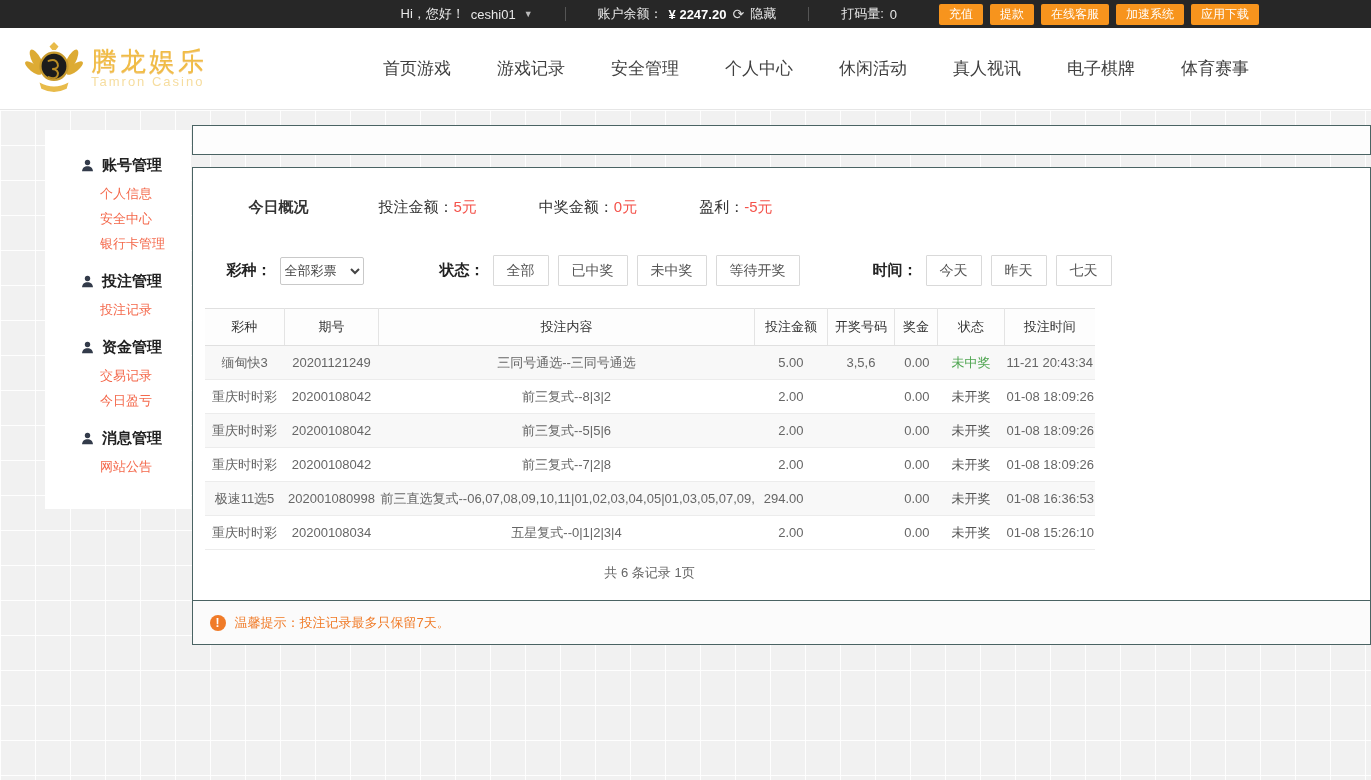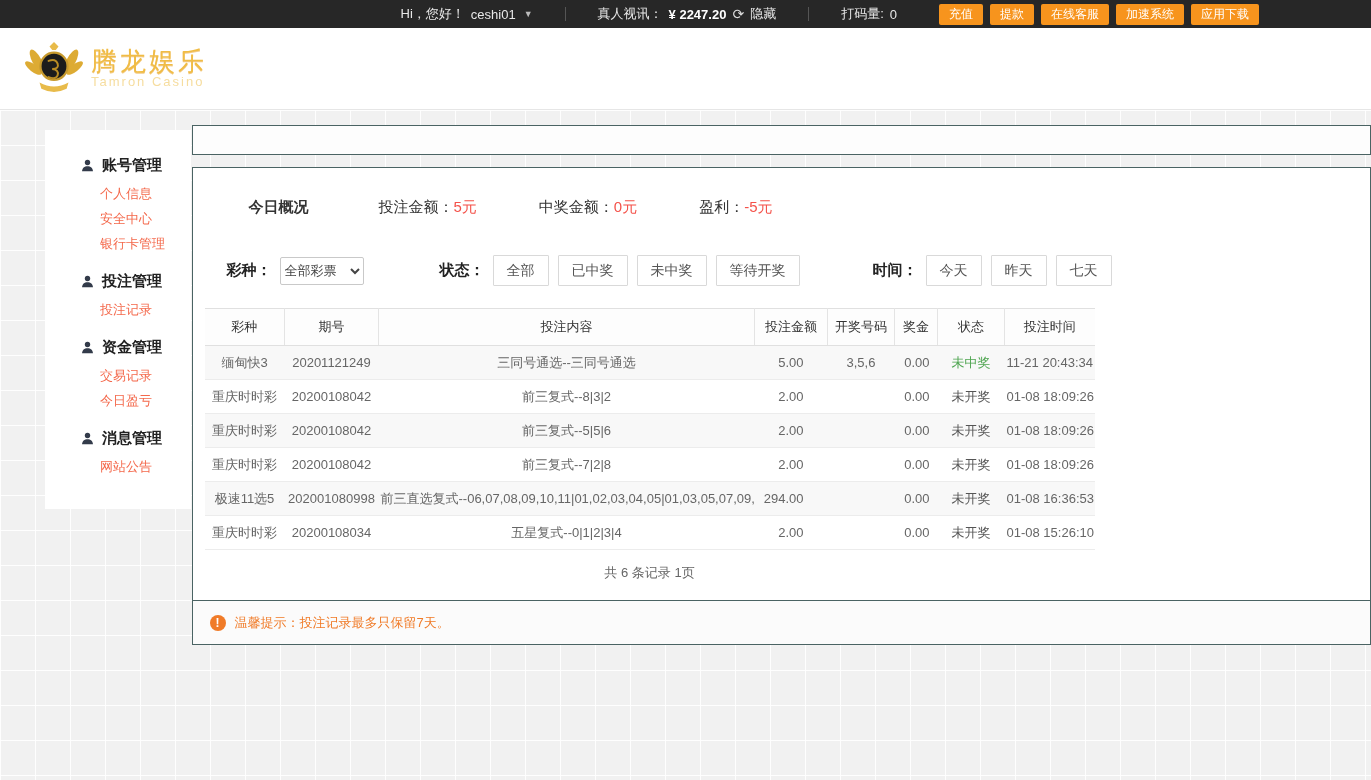--- a/index.html
+++ b/index.html
@@ -104,21 +104,21 @@
 <body>
 
 <div class="topbar">
   <div class="tb-group tb-user">
     <span>Hi，您好！</span>
     <span>ceshi01</span>
     <span class="caret">▼</span>
   </div>
   <div class="tb-sep"></div>
   <div class="tb-group">
-    <span>真人视讯：</span>
+    <span>账户余额：</span>
     <span class="tb-balance-val">¥ 2247.20</span>
     <span class="refresh-ic">⟳</span>
     <span class="tb-hide">隐藏</span>
   </div>
   <div class="tb-sep"></div>
   <div class="tb-group">
     <span>打码量:</span>
     <span>0</span>
   </div>
   <div class="tb-actions">
@@ -144,20 +144,30 @@
         <path d="M16 46 Q32 55 48 46 L46 53 Q32 60 18 53 Z"></path>
       </g>
       <circle cx="32" cy="28" r="15" fill="#1c1c1c" stroke="#c79a2e" stroke-width="2.5"></circle>
       <path d="M26 22 q8 -3 10 3 q2 6 -6 6 q8 1 6 7 q-2 5 -10 2" fill="none" stroke="#b98c24" stroke-width="2.2" stroke-linecap="round"></path>
     </svg>
     <div class="logo-text">
       <span class="logo-title">腾龙娱乐</span>
       <span class="logo-sub">Tamron Casino</span>
     </div>
   </div>
+  <div class="nav">
+      <div class="nav-item">首页游戏</div>
+      <div class="nav-item">游戏记录</div>
+      <div class="nav-item">安全管理</div>
+      <div class="nav-item">个人中心</div>
+      <div class="nav-item">休闲活动</div>
+      <div class="nav-item">真人视讯</div>
+      <div class="nav-item">电子棋牌</div>
+      <div class="nav-item">体育赛事</div>
+    </div>
 </div>
 
 <div class="page-body">
 
   <div class="sidebar">
       <div class="sb-group">
         <svg width="13" height="13" viewBox="0 0 16 16">
           <circle cx="8" cy="4.3" r="3.3"></circle>
           <path d="M1.3 15c0-3.7 3-6.1 6.7-6.1s6.7 2.4 6.7 6.1z"></path>
         </svg>

